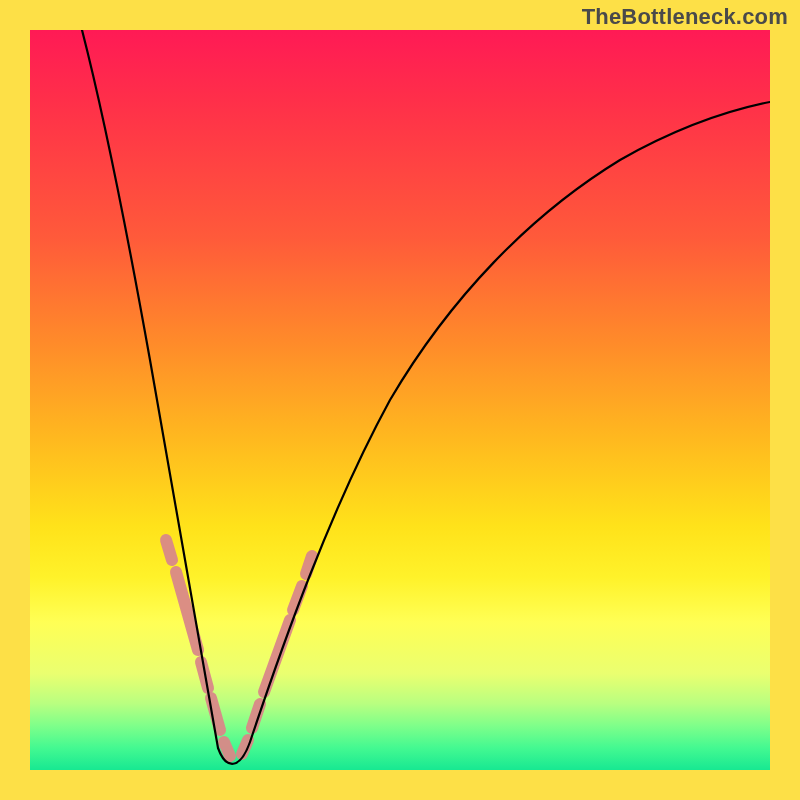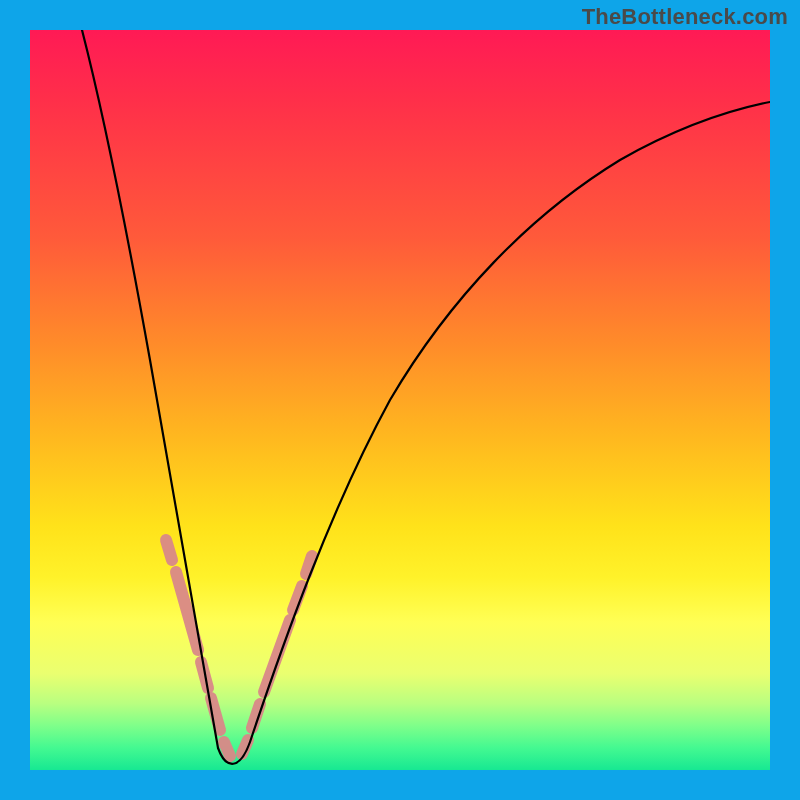--- a/index.html
+++ b/index.html
@@ -10,21 +10,21 @@
     overflow: hidden;
     background: #000;
     font-family: Arial, Helvetica, sans-serif;
   }
   .frame {
     position: absolute;
     top: 0;
     left: 0;
     width: 800px;
     height: 800px;
-    background: #0ea5e9;
+    background: #fde047;
   }
   .watermark {
     position: absolute;
     top: 4px;
     right: 12px;
     color: #4a4a4a;
     font-size: 22px;
     font-weight: 600;
     letter-spacing: 0.2px;
     z-index: 50;

